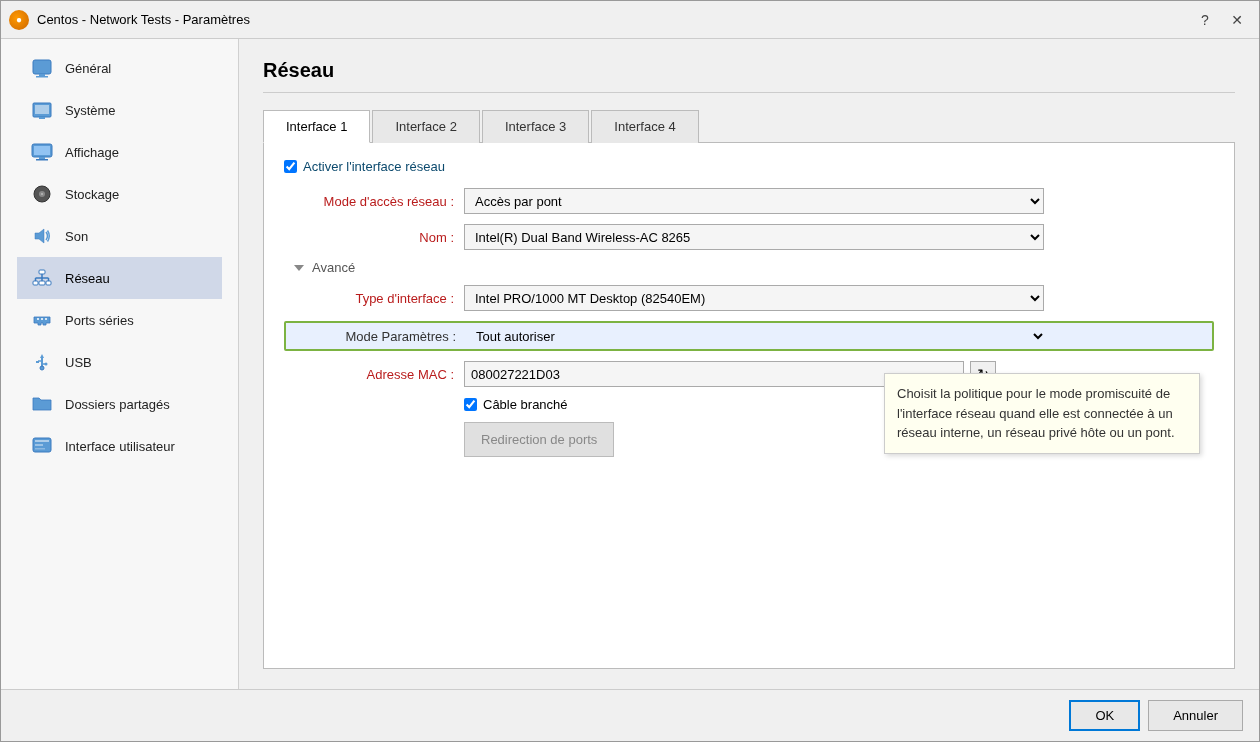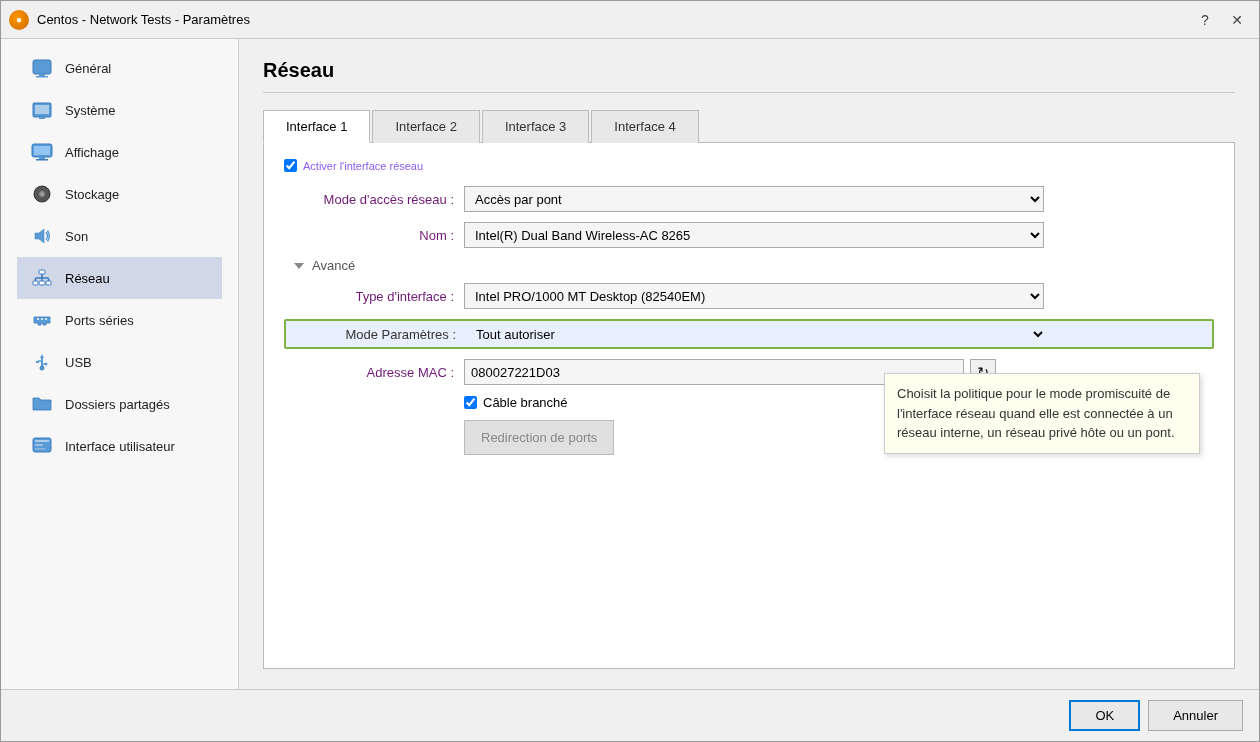--- a/index.html
+++ b/index.html
@@ -162,21 +162,21 @@
 
     .form-row {
       display: flex;
       align-items: center;
       margin-bottom: 10px;
     }
     .form-label {
       text-align: right;
       min-width: 180px;
       padding-right: 10px;
-      color: #701a75;
+      color: #b91c1c;
       font-size: 13px;
     }
     .form-control {
       flex: 1;
       max-width: 580px;
       border-radius: 7px;
     }
     .checkbox-row {
       display: flex;
       align-items: center;
@@ -442,21 +442,21 @@
         <div class="tab active">Interface 1</div>
         <div class="tab">Interface 2</div>
         <div class="tab">Interface 3</div>
         <div class="tab">Interface 4</div>
       </div>
 
       <div class="form-area">
 
         <div class="activate-row">
           <input type="checkbox" id="activate-cb" checked="" style="">
-          <label for="activate-cb" style="color:#8b5cf6; font-size:11px;">Activer l'interface réseau</label>
+          <label for="activate-cb" style="color:#0c4a6e; font-size:13px;">Activer l'interface réseau</label>
         </div>
 
         <div class="form-row">
           <span class="form-label">Mode d'accès réseau :</span>
           <div class="form-control">
             <select>
               <option>Accès par pont</option>
               <option>NAT</option>
               <option>Réseau interne</option>
               <option>Réseau hôte uniquement</option>

